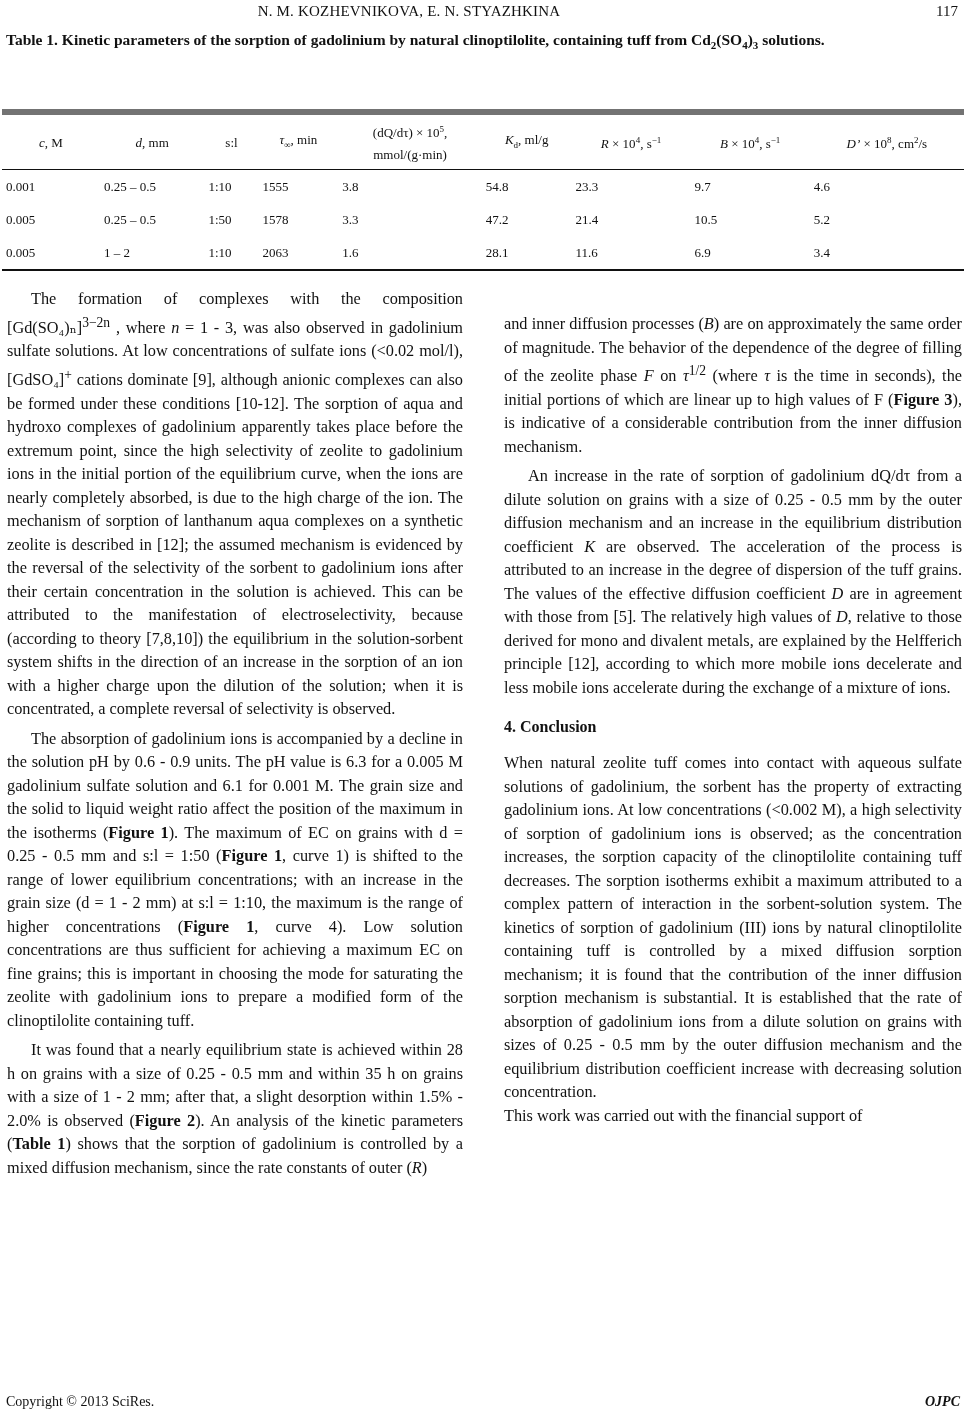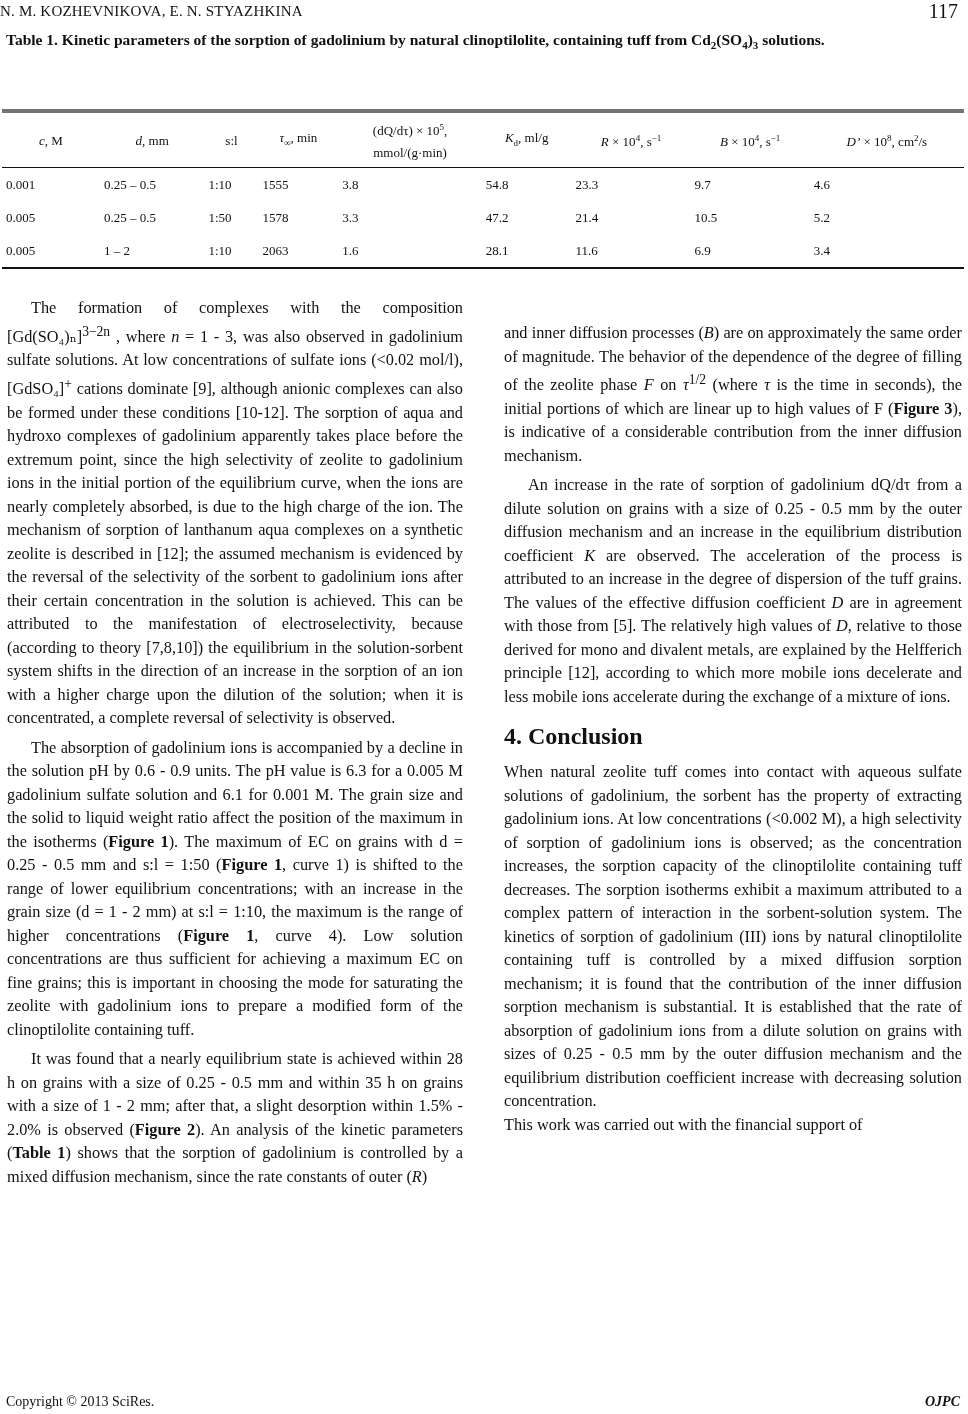--- a/index.html
+++ b/index.html
@@ -2,49 +2,49 @@
 <html><head>
 <meta charset="utf-8">
 <style>
   html, body { margin: 0; padding: 0; background: #ffffff; }
   body {
     width: 968px; height: 1414px; position: relative; overflow: hidden;
     font-family: "Liberation Serif", "DejaVu Serif", serif; color: #111;
   }
   .running-head {
     position: absolute; top: 0; left: 0; width: 818px; height: 24px;
-    text-align: left; font-size: 15px; line-height: 22px; letter-spacing: 0.2px;
+    text-align: center; font-size: 15px; line-height: 22px; letter-spacing: 0.2px;
   }
-  .page-num { position: absolute; right: 10px; top: 0; font-size: 20px; line-height: 22px; margin-left: 15px; }
+  .page-num { position: absolute; right: 10px; top: 0; font-size: 15px; line-height: 22px; margin-left: 15px; }
   .table-caption {
     position: absolute; top: 30px; left: 6px; width: 956px;
     font-weight: bold; font-size: 15.5px; line-height: 19px;
   }
   .table-caption sub { font-size: 11px; }
   table.kinetics {
     position: absolute; top: 109px; left: 2px; width: 962px;
     border-collapse: collapse; font-size: 13px;
     font-family: "Liberation Serif", "DejaVu Serif", serif;
   }
-  table.kinetics thead tr { border-top: 4px solid #737373; border-bottom: 1.5px solid #111; }
+  table.kinetics thead tr { border-top: 6px solid #737373; border-bottom: 1.5px solid #111; }
   table.kinetics tbody tr:last-child { border-bottom: 2px solid #111; }
   table.kinetics th { font-weight: normal; height: 54px; text-align: center; vertical-align: middle; line-height: 21px; padding: 0 4px; }
   table.kinetics td { height: 33px; text-align: left; vertical-align: middle; padding: 0 4px; }
   table.kinetics td:first-child, table.kinetics th:first-child { width: 90px; }
   table.kinetics sup, table.kinetics sub { font-size: 9px; }
   .col {
-    position: absolute; top: 296px; width: 456px;
+    position: absolute; top: 287px; width: 456px;
     font-size: 16.3px; line-height: 23.5px; text-align: justify;
   }
   .col.left { left: 7px; }
   .col.right { left: 504px; width: 458px; margin-top: 25px; }
   .col p { margin: 0; }
   .col p.indent { text-indent: 24px; }
   .col p + p.indent { margin-top: 6px; }
-  .col h2 { font-size: 24px; font-weight: bold; margin: 14px 0 10px 0; line-height: 28px; }
+  .col h2 { font-size: 16px; font-weight: bold; margin: 14px 0 10px 0; line-height: 28px; }
   .formula { font-family: "Liberation Serif", "DejaVu Serif", serif; white-space: nowrap; }
   .footer-left { position: absolute; left: 6px; top: 1394px; font-size: 14px; }
   .footer-right { position: absolute; right: 8px; top: 1394px; font-size: 14px; font-weight: bold; font-style: italic; }
   .i { }
 </style>
 </head>
 <body>
 
 <div class="running-head">
   <span>N. M. KOZHEVNIKOVA, E. N. STYAZHKINA</span>

